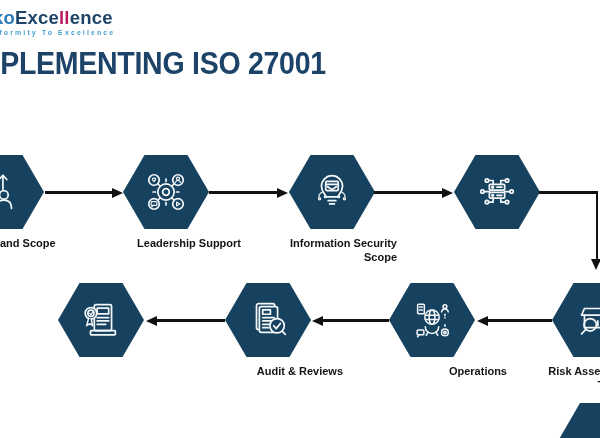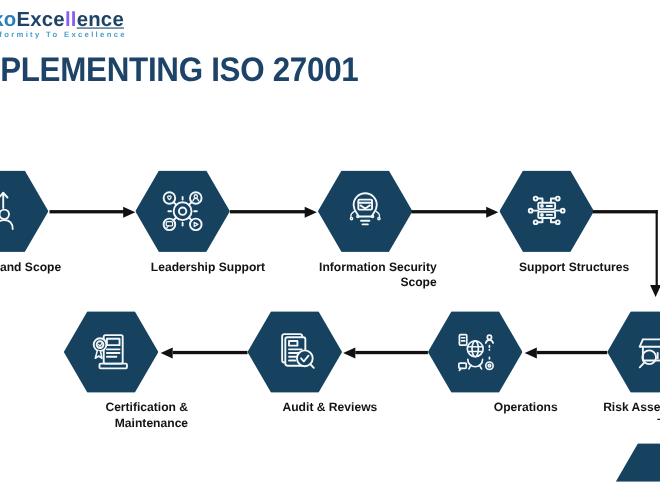--- a/index.html
+++ b/index.html
@@ -3,21 +3,21 @@
 <meta charset="utf-8">
 <style>
   html,body{margin:0;padding:0;background:#fff;}
   #canvas{
     position:relative;width:600px;height:438px;overflow:hidden;background:#ffffff;
     font-family:"Liberation Sans","DejaVu Sans",sans-serif;
   }
   
   .logo{position:absolute;left:-7px;top:8px;white-space:nowrap;}
   .logo-main{font-size:18.5px;font-weight:bold;letter-spacing:.2px;line-height:19px;}
-  .logo-c1{color:#2a7db9;} .logo-c2{color:#1d4468;} .logo-c3{color:#8b5cf6;} .logo-c4{color:#1d4468;text-decoration:underline;}
+  .logo-c1{color:#2a7db9;} .logo-c2{color:#1d4468;} .logo-c3{color:#be185d;} .logo-c4{color:#1d4468;}
   .logo-tag{font-size:7px;font-weight:bold;letter-spacing:2.1px;color:#4a9fd0;margin-top:2px;}
   
   .page-title{
     position:absolute;left:-31px;top:46px;font-size:31px;font-weight:bold;color:#1d4468;
     white-space:nowrap;letter-spacing:-.3px;transform:scaleX(.92);transform-origin:0 0;line-height:36px;
   }
   
   .hex{
     position:absolute;width:86px;height:74px;background:#16425f;
     clip-path:polygon(0 50%,25% 0,75% 0,100% 50%,75% 100%,25% 100%);
@@ -167,25 +167,23 @@
       <path d="M12.2 17l1.2 1.4 2-2.6" stroke-width="1.3"></path>
       <path d="M11 22.5L9 30l3.3-2.2 3 2.2-1.4-6.7" fill="#16425f" stroke-width="1.5"></path>
     </svg>
   </div>
 
   <div class="hex" style="left:556px;top:403px;width:96px;height:83px;"></div>
 
   <div class="step-label" style="left:0;top:236px;text-align:center;">and Scope</div>
   <div class="step-label" style="left:91px;top:236px;width:150px;">Leadership Support</div>
   <div class="step-label" style="left:267px;top:236px;width:130px;">Information Security Scope</div>
-  <div class="step-label" style="left:422px;top:236px;width:150px;">Support Structures</div>
   <div class="step-label" style="left:542px;top:364px;width:108px;">Risk Assessment &amp; Treatment</div>
   <div class="step-label" style="left:357px;top:364px;width:150px;">Operations</div>
   <div class="step-label" style="left:193px;top:364px;width:150px;">Audit &amp; Reviews</div>
-  <div class="step-label" style="left:31px;top:364px;width:140px;">Certification &amp; Maintenance</div>
 
   <div class="hline" style="left:45px;top:191.3px;width:70px;"></div>
   <div class="head-r" style="left:112px;top:187.5px;"></div>
 
   <div class="hline" style="left:209px;top:191.3px;width:70px;"></div>
   <div class="head-r" style="left:277px;top:187.5px;"></div>
 
   <div class="hline" style="left:374px;top:191.3px;width:70px;"></div>
   <div class="head-r" style="left:442px;top:187.5px;"></div>
 

